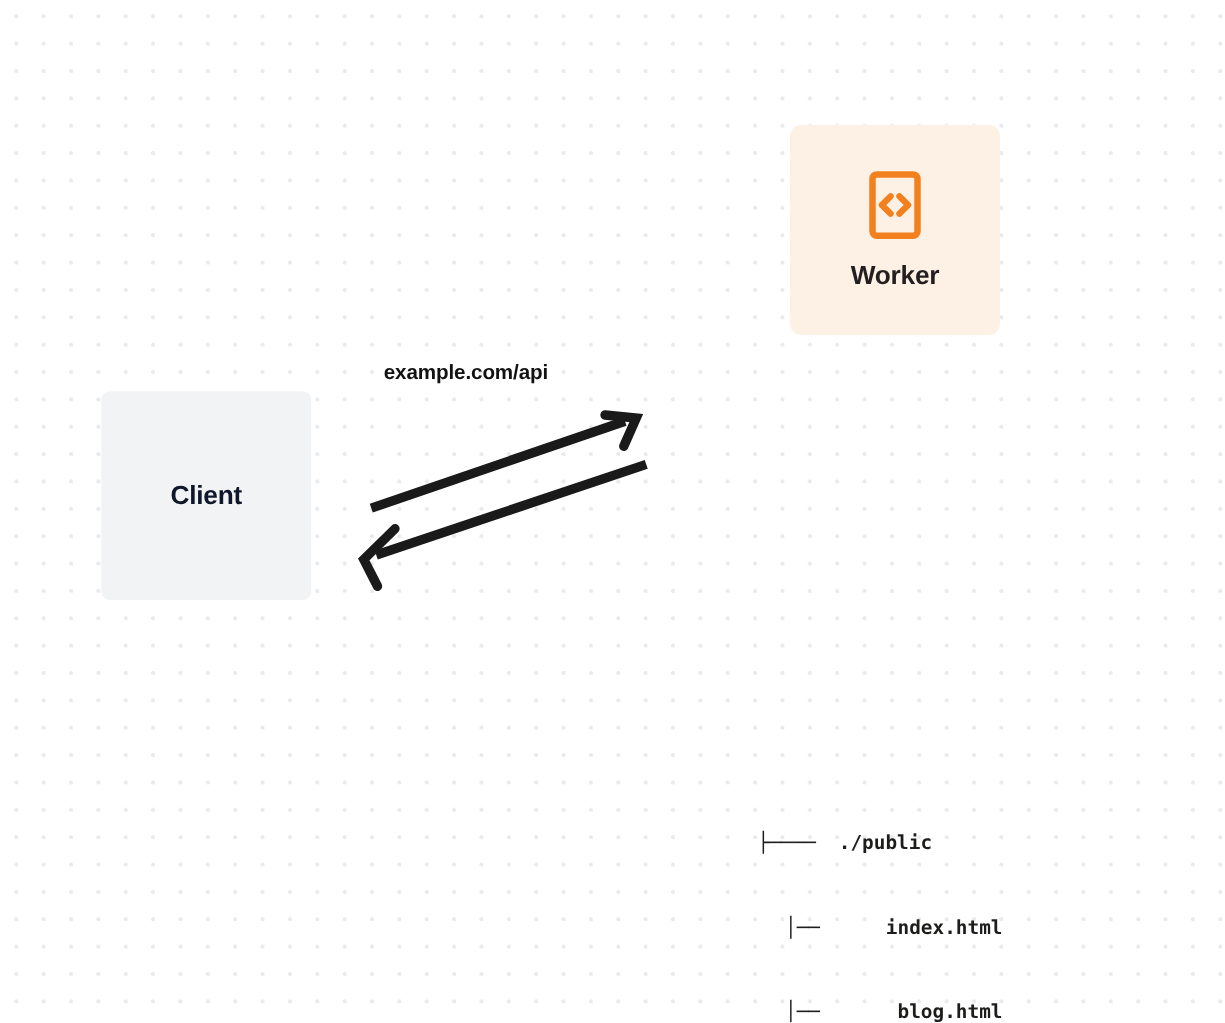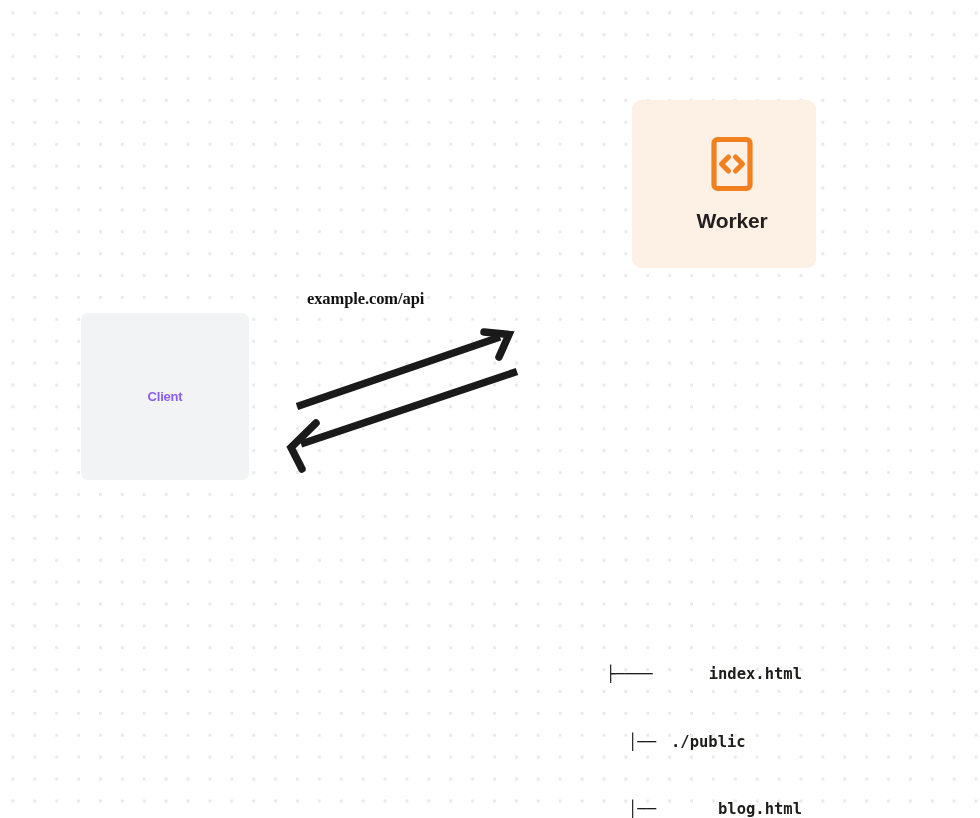--- a/index.html
+++ b/index.html
@@ -27,37 +27,36 @@
     top: 313px;
     width: 168px;
     height: 167px;
     background: #f2f3f4;
     border-radius: 7px;
     display: flex;
     align-items: center;
     justify-content: center;
   }
   .client-label {
-    font-size: 13px;
-    font-weight: 700;
-    color: #8b5cf6;
+    font-size: 21px;
+    font-weight: 700;
+    color: #0f172a;
     letter-spacing: -0.2px;
   }
 
   
   .request-label {
     position: absolute;
     left: 307px;
     top: 289px;
     font-size: 16.5px;
     font-weight: 700;
     color: #121212;
     letter-spacing: -0.1px;
     white-space: nowrap;
-    font-family: Liberation Serif, serif;
   }
 
   
   .arrows {
     position: absolute;
     left: 0;
     top: 0;
     width: 980px;
     height: 818px;
     pointer-events: none;
@@ -94,21 +93,21 @@
     position: absolute;
     width: 168px;
     height: 168px;
     background: #fdf1e5;
     border-radius: 9px;
     display: flex;
     flex-direction: column;
     align-items: center;
     justify-content: center;
   }
-  .card.worker { left: 632px; top: 100px; padding-left: 16px; }
+  .card.worker { left: 632px; top: 100px; }
   .card.assets { left: 628px; top: 448px; }
   .card-icon {
     width: 58px;
     height: 58px;
     display: flex;
     align-items: center;
     justify-content: center;
     margin-bottom: 16px;
   }
   .card-label {
@@ -187,20 +186,20 @@
 
 
   <div class="file-tree">
     <div class="tree-branch">
       <span class="tree-row root">├────</span>
       <span class="tree-row root" style="padding-left:22px">│──</span>
       <span class="tree-row root" style="padding-left:22px">│──</span>
       
     </div>
     <div class="tree-names">
+      <span class="tree-row root" style="padding-left:65px">./public</span>
       <span class="tree-row">index.html</span>
-      <span class="tree-row root" style="padding-left:65px">./public</span>
       <span class="tree-row">blog.html</span>
       
     </div>
   </div>
 
 </div>
 
 </body></html>

